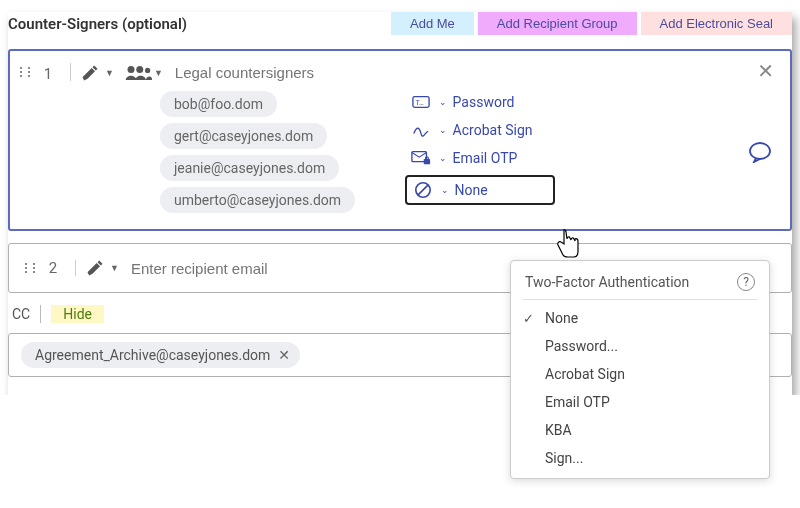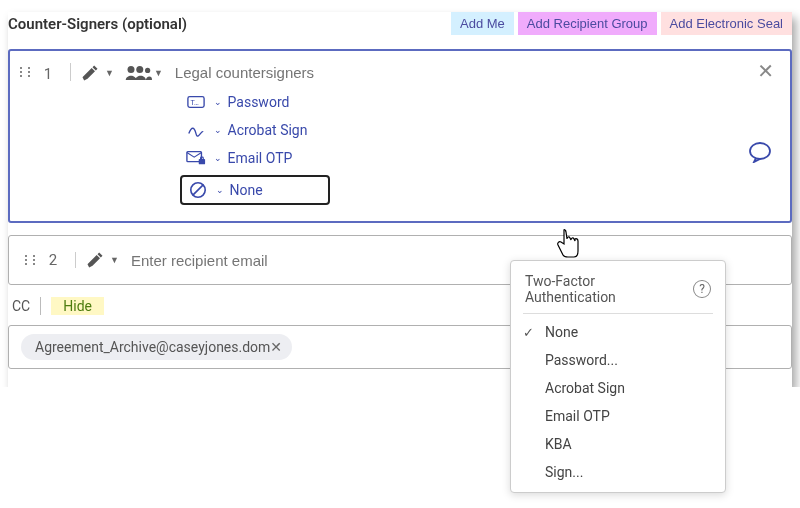--- a/index.html
+++ b/index.html
@@ -18,21 +18,21 @@
     align-items: center;
     margin-bottom: 14px;
   }
   .section-title {
     font-size: 15px;
     font-weight: 600;
     color: #333;
   }
   .header-buttons { display: flex; gap: 4px; }
   .hbtn {
-    padding: 4px 9px;
+    padding: 4px 19px;
     font-size: 13px;
     color: #4b4b9f;
     border: none;
     cursor: pointer;
   }
   .hbtn.me { background: #d4f0ff; }
   .hbtn.group { background: #f0abfc; }
   .hbtn.seal { background: #ffe0e0; }
 
   .recipient-box {
@@ -141,21 +141,21 @@
     left: 556px;
     top: 228px;
     z-index: 50;
     pointer-events: none;
   }
 
   .dropdown {
     position: absolute;
     left: 510px;
     top: 260px;
-    width: 216px;
+    width: 260px;
     background: #fff;
     border: 1px solid #ccc;
     border-radius: 4px;
     box-shadow: 0 2px 8px rgba(0,0,0,0.15);
     z-index: 40;
     padding: 8px 0 6px 0;
   }
   .dd-header {
     display:flex;
     align-items:center;
@@ -204,20 +204,21 @@
     align-items:center;
     gap:8px;
   }
   .cc-chip {
     background:#edeef2;
     border-radius:14px;
     padding:5px 10px 5px 14px;
     color:#555;
     display:inline-flex;
     align-items:center;
+    gap:8px;
   }
   .cc-chip .x { color:#666; cursor:pointer; font-size:14px;}
   .shadow-wrap {
     position:relative;
     filter: drop-shadow(4px 6px 5px rgba(0,0,0,0.35));
     background:#fff;
     padding-bottom: 18px;
   }
 </style>
 </head>
@@ -265,20 +266,26 @@
             <circle cx="27" cy="7" r="3" fill="#555"></circle>
         <path fill="#555" d="M2 18c0-3 3-5 6-5s6 2 6 5H2zm11 0c0-3 3-5 6-5s6 2 6 5H13zm12 0c0-2 2-4 4-4s3 1 3 4h-7z"></path>
       </svg>
       <span class="chev">▼</span>
     </span>
     <input class="group-name-input" placeholder="Legal countersigners" style="">
     <span class="close-x">✕</span>
   </div>
 
   <div class="members-row">
+    <div class="chips">
+      <span class="chip">bob@foo.dom</span>
+      <span class="chip">gert@caseyjones.dom</span>
+      <span class="chip">jeanie@caseyjones.dom</span>
+      <span class="chip">umberto@caseyjones.dom</span>
+    </div>
 
     <div class="auth-col">
       <div class="auth-item">
         <span class="auth-icon">
           <svg width="18" height="16" viewBox="0 0 20 16">
                 <rect x="1" y="2" width="18" height="12" rx="2" fill="none" stroke="#3949ab" stroke-width="1.5"></rect>
                 <text x="4" y="11" font-size="8" fill="#3949ab">T…</text>
               </svg>
         </span>
         <span class="chev">⌄</span>

